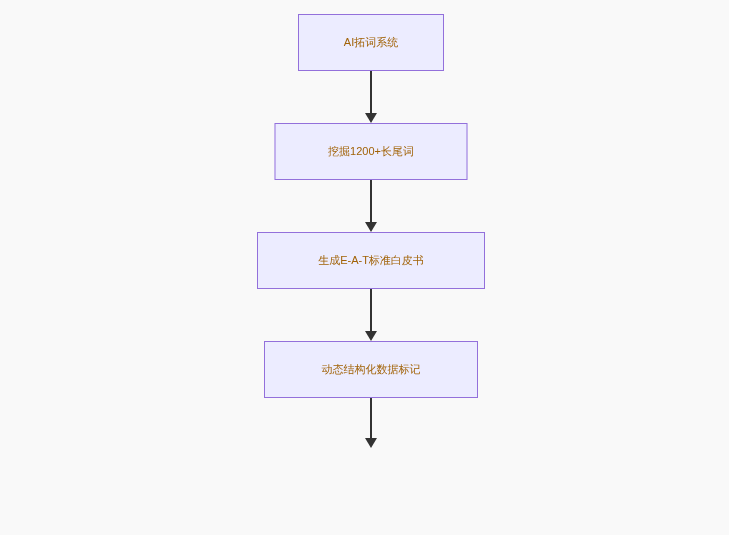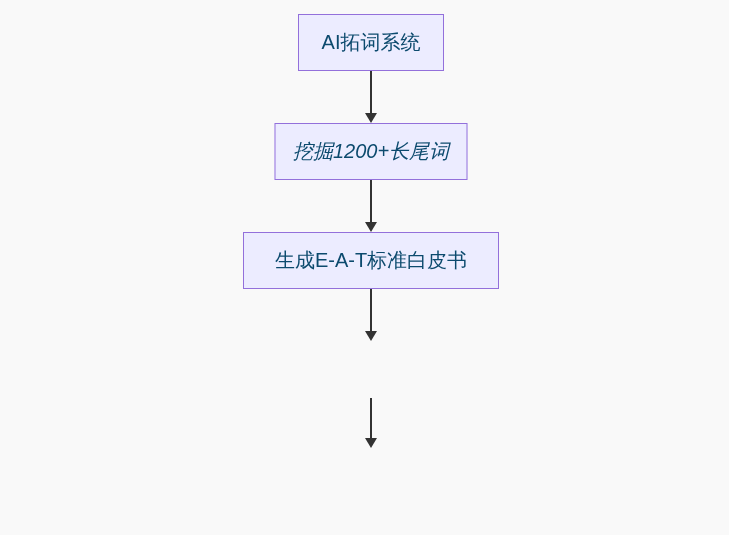--- a/index.html
+++ b/index.html
@@ -23,27 +23,27 @@
     position: absolute;
     left: 371px;
     transform: translateX(-50%);
     height: 57px;
     background: #ececff;
     border: 1px solid #9370db;
     box-sizing: border-box;
     display: flex;
     align-items: center;
     justify-content: center;
-    font-size: 20px;
-    color: #0c4a6e;
+    font-size: 11px;
+    color: #a16207;
     white-space: nowrap;
   }
   .node-1 { top: 14px;  width: 146px; }
-  .node-2 { top: 123px; width: 193px; font-style: italic; }
-  .node-3 { top: 232px; width: 256px; }
+  .node-2 { top: 123px; width: 193px; }
+  .node-3 { top: 232px; width: 228px; }
   .node-4 { top: 341px; width: 214px; }
   .node-5 { top: 448px; width: 237px; }
 
   .edge {
     position: absolute;
     left: 371px;
     transform: translateX(-50%);
     width: 12px;
     display: flex;
     flex-direction: column;
@@ -91,20 +91,23 @@
 
   <div class="node node-3">
     <span class="node-label">生成E-A-T标准白皮书</span>
   </div>
 
   <div class="edge edge-3">
     <span class="edge-line"></span>
     <span class="edge-head"></span>
   </div>
 
+  <div class="node node-4">
+    <span class="node-label">动态结构化数据标记</span>
+  </div>
 
   <div class="edge edge-4">
     <span class="edge-line"></span>
     <span class="edge-head"></span>
   </div>
 
 
 </div>
 
 </body></html>

